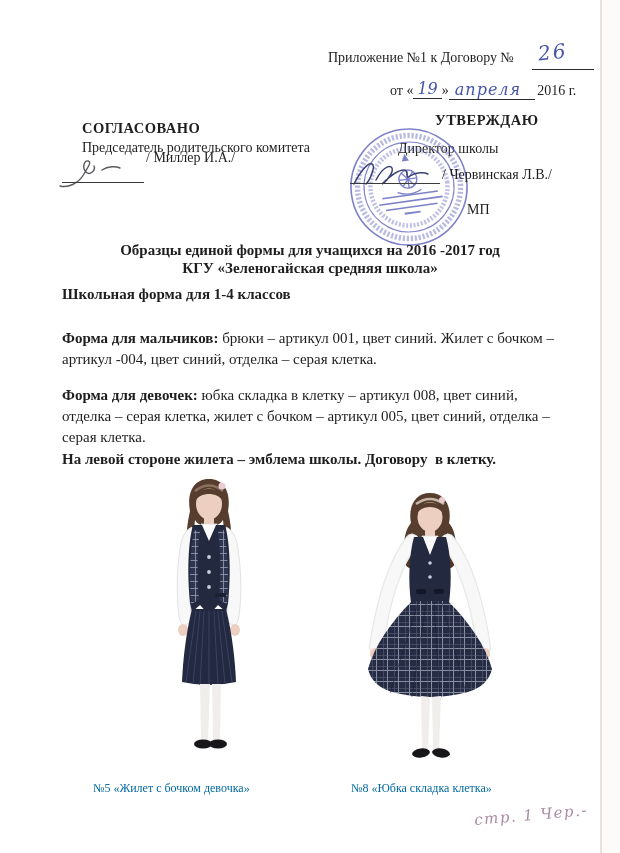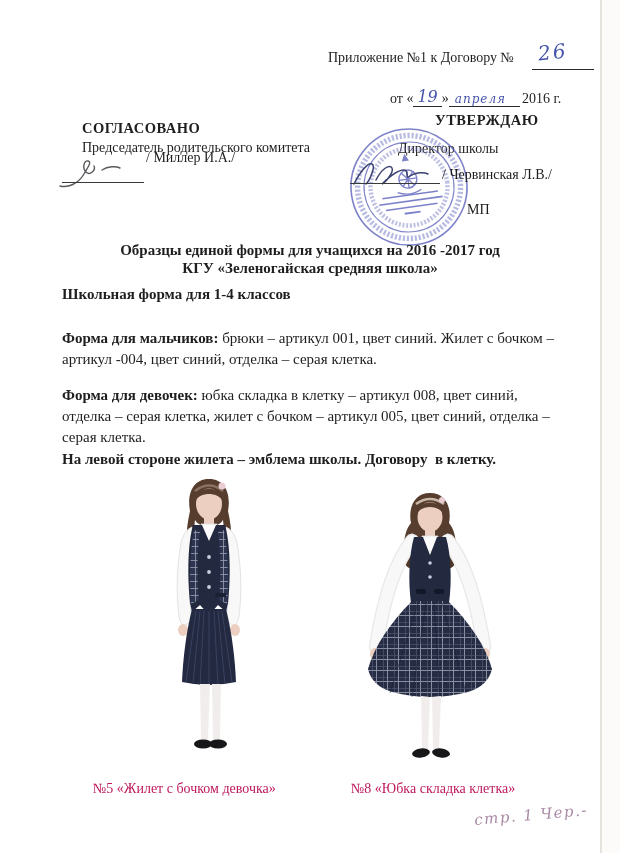--- a/index.html
+++ b/index.html
@@ -11,21 +11,21 @@
   
   .scan-edge{position:absolute;top:0;right:18px;width:2px;height:853px;background:#e6e3de;}
   .scan-margin{position:absolute;top:0;right:0;width:18px;height:853px;background:#fcfbf9;}
   
   .hdr-line1{top:50px;left:328px;font-size:14px;}
   .hw{font-style:italic;color:#4553a8;font-family:"DejaVu Serif",serif;}
   .hw-num{top:40px;left:538px;font-size:20px;transform:rotate(-6deg);letter-spacing:2px;}
   .u1{top:69px;left:532px;width:62px;border-bottom:1.4px solid #2a2a2a;height:0;}
   .hdr-line2{top:80px;left:390px;font-size:14px;display:flex;align-items:baseline;}
   .hw-day{font-size:16px;border-bottom:1.4px solid #2a2a2a;padding:0 4px;transform:translateY(-1px);}
-  .hw-month{font-size:12px;border-bottom:1.4px solid #2a2a2a;padding:0 14px 0 6px;letter-spacing:1px;margin-top:12px;}
+  .hw-month{font-size:16px;border-bottom:1.4px solid #2a2a2a;padding:0 14px 0 6px;letter-spacing:1px;}
   .yr{margin-left:2px;}
   
   .agreed-title{top:112px;left:82px;font-size:14.5px;letter-spacing:.5px;margin-top:8px;}
   .approved-title{top:112px;left:435px;font-size:14.5px;letter-spacing:.5px;}
   .agreed-role{top:140px;left:82px;font-size:14px;}
   .approved-role{top:141px;left:398px;font-size:14px;}
   .sig-line-left{top:182px;left:62px;width:82px;border-bottom:1.2px solid #3a3a3a;height:0;}
   .agreed-name{top:150px;left:146px;font-size:14px;}
   .sig-line-right{top:183px;left:350px;width:90px;border-bottom:1.2px solid #3a3a3a;height:0;}
   .approved-name{top:167px;left:442px;font-size:14px;}
@@ -33,21 +33,21 @@
   .stamp{top:125px;left:347px;width:124px;height:124px;}
   .sig-svg{pointer-events:none;}
   
   .doc-title{top:241px;left:60px;width:500px;text-align:center;font-size:15px;line-height:18px;}
   .section-heading{top:286px;left:62px;font-size:15px;}
   
   .para{left:62px;width:505px;font-size:15px;line-height:21px;text-align:left;font-family:Liberation Serif, serif;}
   .p1{top:313px;} .p2{top:370px;} .p3{top:434px;}
   
   .photo{position:absolute;}
-  .caption{font-size:14px;color:#be185d;}
+  .caption{font-size:12px;color:#0369a1;}
   .cap1{top:781px;left:93px;} .cap2{top:781px;left:351px;}
   .note{top:806px;left:474px;font-size:15px;font-style:italic;color:#a98aa5;
         transform:rotate(-5deg);letter-spacing:1.5px;font-family:"DejaVu Serif",serif;}
 </style>
 </head>
 <body>
 
 <div>
   <div class="scan-margin"></div>
   <div class="scan-edge"></div>

